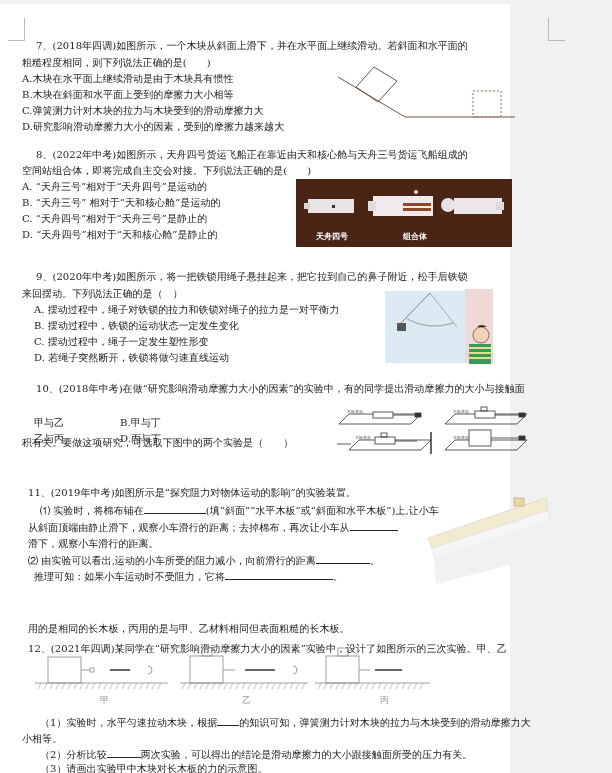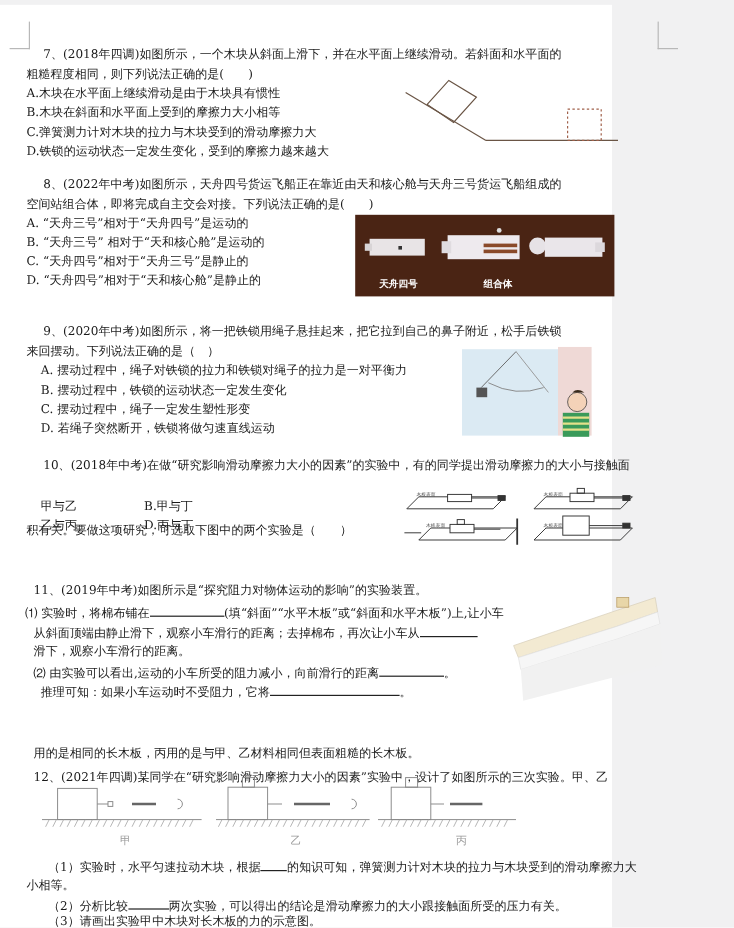--- a/index.html
+++ b/index.html
@@ -31,21 +31,21 @@
 <div class="page">
   <div class="crop crop-tl"></div>
   <div class="crop crop-tr"></div>
 
   <div>
     <div class="line" style="left:36px;top:35px;">7、(2018年四调)如图所示，一个木块从斜面上滑下，并在水平面上继续滑动。若斜面和水平面的</div>
     <div class="line" style="left:22px;top:52px;">粗糙程度相同，则下列说法正确的是(　　)</div>
     <div class="line" style="left:22px;top:68px;">A.木块在水平面上继续滑动是由于木块具有惯性</div>
     <div class="line" style="left:22px;top:84px;">B.木块在斜面和水平面上受到的摩擦力大小相等</div>
     <div class="line" style="left:22px;top:100px;">C.弹簧测力计对木块的拉力与木块受到的滑动摩擦力大</div>
-    <div class="line" style="left:22px;top:116px;">D.铁锁的运动状态一定发生变化，受到的摩擦力越来越大</div>
+    <div class="line" style="left:22px;top:116px;">D.研究影响滑动摩擦力大小的因素，受到的摩擦力越来越大</div>
     <svg class="fig" style="left:330px;top:55px;" width="200" height="65">
       <line x1="8" y1="18" x2="75" y2="58" stroke="#6a5545" stroke-width="1"></line>
       <line x1="75" y1="58" x2="185" y2="58" stroke="#6a5545" stroke-width="1"></line>
       <polygon points="26,28 44,8 67,22 48,43" fill="none" stroke="#6a5545" stroke-width="1"></polygon>
       <rect x="143" y="32" width="28" height="26" fill="none" stroke="#a0604a" stroke-width="1" stroke-dasharray="2,2"></rect>
     </svg>
   </div>
 
   <div>
     <div class="line" style="left:36px;top:144px;">8、(2022年中考)如图所示，天舟四号货运飞船正在靠近由天和核心舱与天舟三号货运飞船组成的</div>
@@ -127,21 +127,21 @@
       </g>
       <text x="12" y="9" font-size="4" fill="#555">木板表面</text>
       <text x="118" y="9" font-size="4" fill="#555">木板表面</text>
       <text x="20" y="35" font-size="4" fill="#555">木板表面</text>
       <text x="118" y="35" font-size="4" fill="#555">木板表面</text>
     </svg>
   </div>
 
   <div>
     <div class="line" style="left:28px;top:482px;">11、(2019年中考)如图所示是“探究阻力对物体运动的影响”的实验装置。</div>
-    <div class="line" style="left:21px;top:499px;">
+    <div class="line" style="left:40px;top:499px;">
       <span>⑴ 实验时，将棉布铺在</span><span class="blank" style="width:62px;"></span><span>(填“斜面”“水平木板”或“斜面和水平木板”)上,让小车</span>
     </div>
     <div class="line" style="left:28px;top:516px;">
       <span>从斜面顶端由静止滑下，观察小车滑行的距离；去掉棉布，再次让小车从</span><span class="blank" style="width:48px;"></span>
     </div>
     <div class="line" style="left:28px;top:533px;">滑下，观察小车滑行的距离。</div>
     <div class="line" style="left:28px;top:549px;">
       <span>⑵ 由实验可以看出,运动的小车所受的阻力减小，向前滑行的距离</span><span class="blank" style="width:54px;"></span><span>。</span>
     </div>
     <div class="line" style="left:34px;top:565px;">

